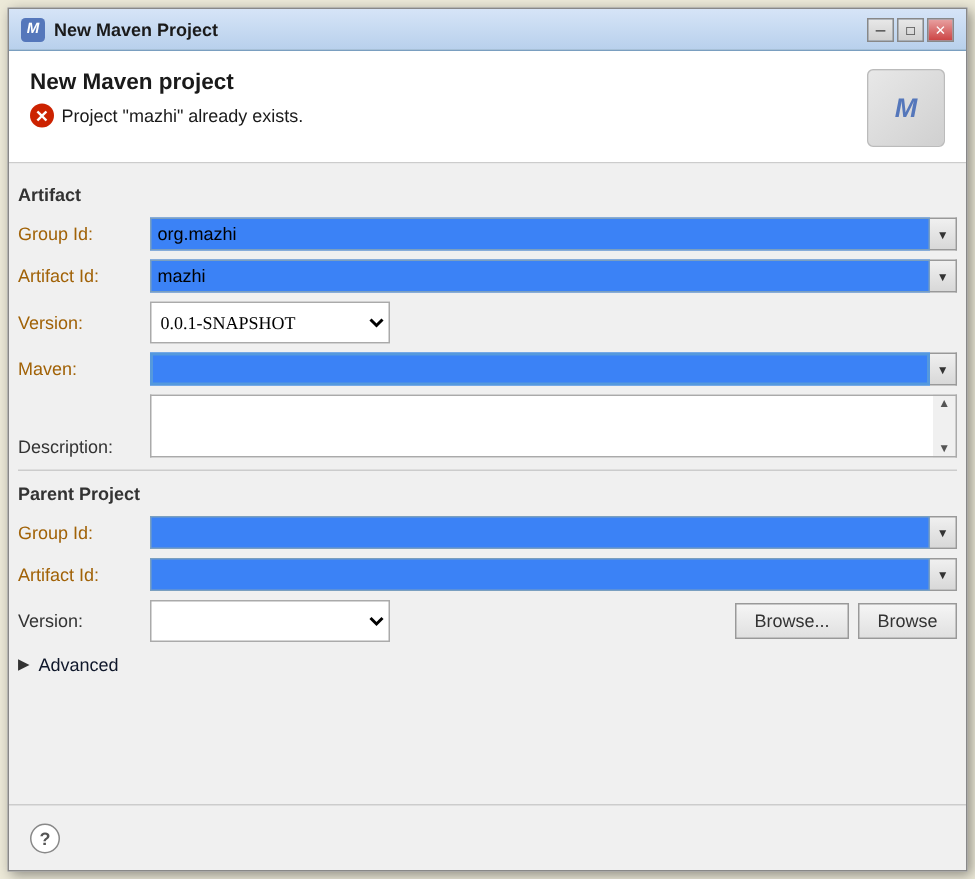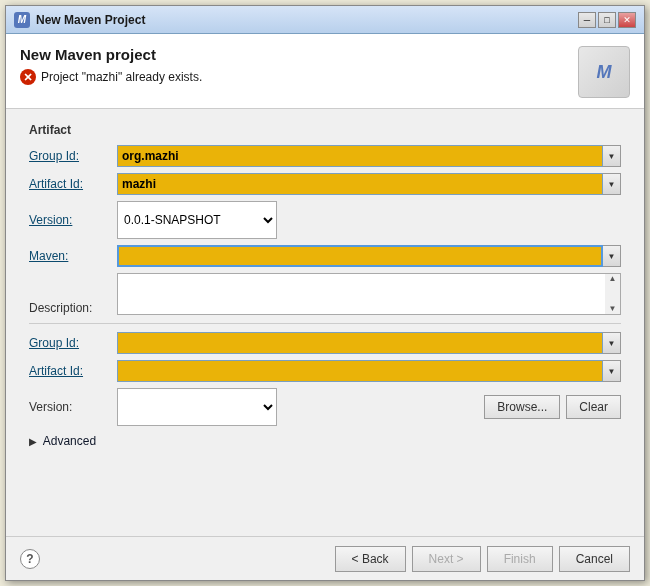--- a/index.html
+++ b/index.html
@@ -121,81 +121,80 @@
       align-items: center;
       justify-content: center;
       font-size: 18px;
       font-weight: bold;
       color: #5577bb;
       font-style: italic;
     }
 
     .content-area {
       flex: 1;
-      padding: 10px 23px;
+      padding: 10px 6px;
       overflow-y: auto;
       background: #f0f0f0;
     }
 
     .section-label {
       font-size: 12px;
       font-weight: bold;
       color: #333;
       margin-bottom: 8px;
       margin-top: 4px;
     }
 
     .form-row {
       display: flex;
       align-items: center;
       margin-bottom: 6px;
     }
     .form-label {
       width: 88px;
       font-size: 12px;
-      color: #0c4a6e;
-      flex-shrink: 0;
-      text-decoration: underline;
+      color: #a16207;
+      flex-shrink: 0;
     }
     .form-input-combo {
       flex: 1;
       display: flex;
       align-items: center;
     }
     .combo-input {
       flex: 1;
       height: 22px;
       border: 1px solid #7a9fc0;
       padding: 2px 4px;
       font-size: 12px;
-      background: #eab308;
+      background: #3b82f6;
       outline: none;
-      font-weight: bold;
     }
     .combo-btn {
       width: 18px;
       height: 22px;
       background: linear-gradient(to bottom, #f0f0f0, #d8d8d8);
       border: 1px solid #999;
       border-left: none;
       cursor: pointer;
       display: flex;
       align-items: center;
       justify-content: center;
       font-size: 8px;
       color: #333;
     }
     .select-input {
-      height: 38px;
+      height: 28px;
       border: 1px solid #aaa;
       padding: 1px 2px;
       font-size: 12px;
       background: white;
       cursor: pointer;
       outline: none;
+      font-family: Liberation Serif, serif;
     }
     .version-select {
       width: 160px;
     }
     .packaging-select {
       width: 120px;
     }
 
     .description-row {
       display: flex;
@@ -429,20 +428,21 @@
           <div class="description-scrollbar">
             <span class="scrollbar-arrow">▲</span>
             <span class="scrollbar-arrow">▼</span>
           </div>
         </div>
       </div>
 
       <div class="section-divider"></div>
 
       <div class="parent-section">
+        <div class="section-label">Parent Project</div>
 
         <div class="form-row">
           <span class="form-label">Group Id:</span>
           <div class="form-input-combo">
             <input class="combo-input" type="text" value="" style="">
             <div class="combo-btn">▼</div>
           </div>
         </div>
 
         <div class="form-row">
@@ -456,38 +456,32 @@
         <div class="version-row">
           <span class="version-label">Version:</span>
           <div class="version-row-right">
             <div class="version-select-wrap">
               <select class="select-input version-select">
                 <option value=""></option>
               </select>
             </div>
             <div class="version-buttons">
               <button class="action-btn">Browse...</button>
-              <button class="action-btn">Clear</button>
+              <button class="action-btn">Browse</button>
             </div>
           </div>
         </div>
       </div>
 
       <div class="advanced-row">
         <span class="advanced-triangle">▶</span>
         <span class="advanced-label">Advanced</span>
       </div>
 
     </div>
 
     <div class="footer">
       <div class="footer-left">
         <div class="help-icon">?</div>
       </div>
-      <div class="footer-buttons">
-        <button class="footer-btn">&lt; Back</button>
-        <button class="footer-btn" disabled="">Next &gt;</button>
-        <button class="footer-btn" disabled="">Finish</button>
-        <button class="footer-btn cancel">Cancel</button>
-      </div>
     </div>
   </div>
 </div>
 
 </body></html>

